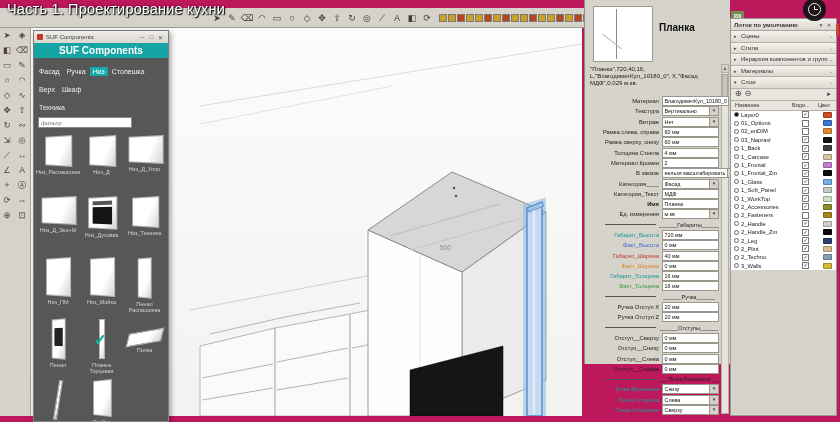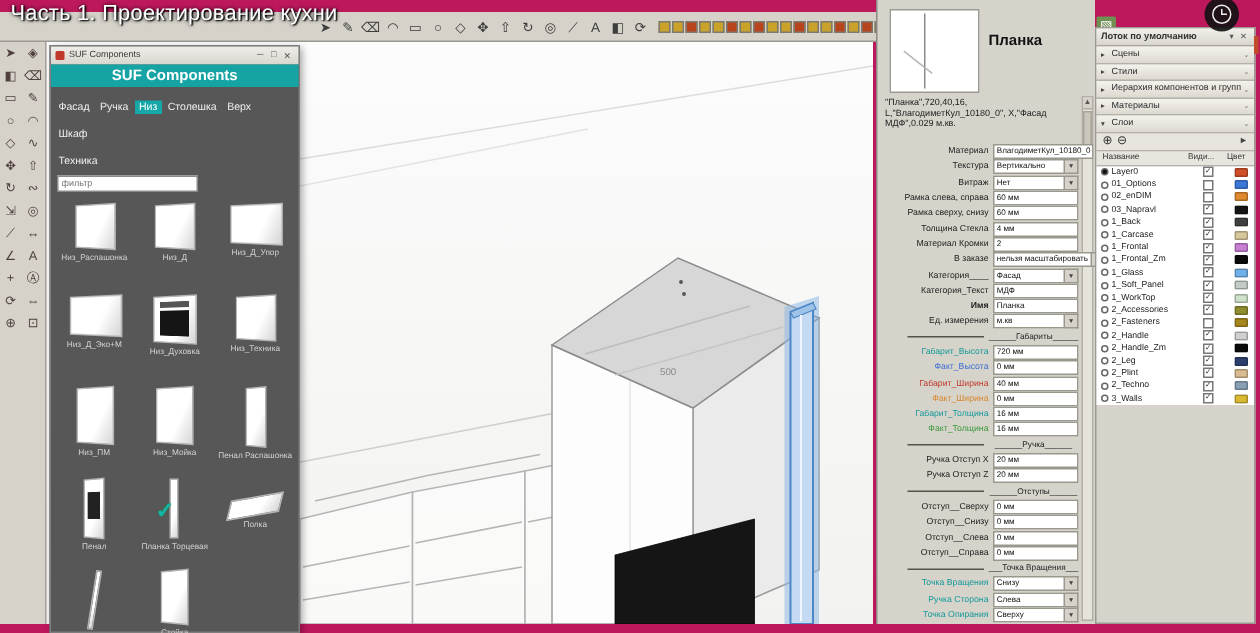--- a/index.html
+++ b/index.html
@@ -24,21 +24,21 @@
   .tb-seg:after{content:"";position:absolute;left:3px;top:3px;width:14px;height:1px;background:#8a8a80;}
   .tb-right{display:flex;margin-left:6px;}
   .tb-cicon{width:13px;height:13px;font-size:9px;line-height:13px;text-align:center;color:#fff;margin-right:1px;border-radius:1px;}
   
   .palette{position:absolute;left:0;top:28px;width:30px;height:388px;background:#d6d2ca;border-right:1px solid #a8a49c;
            display:grid;grid-template-columns:15px 15px;align-content:start;z-index:2;}
   .p-tool{width:14px;height:14px;font-size:8.5px;line-height:14px;text-align:center;color:#50413e;margin:0 0 1px 0;}
   
   .viewport{position:absolute;left:30px;top:28px;width:552px;height:388px;background:linear-gradient(#fcfcfc,#f2f2f0);}
   
-  .suf{position:absolute;left:33px;top:30px;width:167px;height:392px;background:#575757;border:1px solid #7e7e7e;
+  .suf{position:absolute;left:33px;top:30px;width:136px;height:392px;background:#575757;border:1px solid #7e7e7e;
        box-sizing:border-box;z-index:10;box-shadow:2px 2px 5px rgba(0,0,0,.35);}
   .suf-titlebar{height:12px;background:linear-gradient(#efede8,#d9d6cf);display:flex;align-items:center;padding:0 3px;}
   .suf-appicon{width:6px;height:6px;background:#c0392b;border-radius:1px;margin-right:3px;}
   .suf-titletext{font-size:6px;color:#3a3a3a;flex:1;}
   .suf-ctl{font-size:6px;color:#555;width:9px;text-align:center;}
   .suf-header{height:15px;background:#16a3a3;color:#fff;font-size:10px;font-weight:bold;text-align:center;line-height:15px;}
   .suf-tabs{padding:2px 2px 0 2px;}
   .suf-tab{display:inline-block;font-size:7px;color:#efefef;padding:1px 3px;margin:0 1px 1px 0;cursor:default;}
   .suf-tab.active{background:#16a8a8;color:#fff;}
   .suf-filter{display:block;width:88px;height:9px;font-size:6px;border:1px solid #8a8a8a;margin:3px 0 3px 4px;
@@ -55,21 +55,21 @@
   .t-narrow{width:15px;height:40px;transform:perspective(90px) rotateY(-22deg);}
   .t-narrowdark{width:15px;height:40px;position:relative;transform:perspective(90px) rotateY(-22deg);}
   .t-narrowdark:after{content:"";position:absolute;left:2px;top:8px;right:2px;height:18px;background:#222;}
   .t-plank{width:6px;height:40px;}
   .t-shelf{width:36px;height:13px;transform:rotate(-10deg) skewX(-24deg);margin-top:12px;}
   .t-profile{width:4px;height:40px;transform:rotate(9deg);}
   .t-panel{width:20px;height:36px;transform:perspective(70px) rotateY(-22deg);}
   .suf-check{position:absolute;left:14px;top:16px;font-size:15px;font-weight:bold;color:#17b3a6;text-shadow:0 0 1px #083;}
   .suf-label{margin-top:3px;font-size:5.5px;line-height:1.15;color:#d2d2d2;text-align:center;max-width:52px;}
   
-  .opts{position:absolute;left:584px;top:0;width:146px;height:416px;background:#d6d3cb;border-left:1px solid #8a8a84;box-sizing:border-box;}
+  .opts{position:absolute;left:584px;top:0;width:146px;height:364px;background:#d6d3cb;border-left:1px solid #8a8a84;box-sizing:border-box;}
   .opt-thumb{position:absolute;left:8px;top:6px;width:58px;height:54px;background:#fff;border:1px solid #9a9a94;}
   .opt-thumb:before{content:"";position:absolute;left:22px;top:2px;width:1px;height:50px;background:#8a8a8a;}
   .opt-thumb:after{content:"";position:absolute;left:6px;top:34px;width:24px;height:1px;background:#b5b5b5;transform:rotate(38deg);}
   .opt-title{position:absolute;left:74px;top:22px;font-size:10px;font-weight:bold;color:#111;}
   .opt-desc{position:absolute;left:5px;top:66px;width:116px;font-size:6px;line-height:1.2;color:#1c1c1c;white-space:pre-line;}
   .opt-scroll{position:absolute;left:136px;top:64px;width:8px;height:350px;background:#e6e3da;border:1px solid #b2aea4;box-sizing:border-box;}
   .opt-scroll .up{display:block;font-size:5px;text-align:center;color:#555;height:7px;line-height:7px;background:#d6d2ca;border-bottom:1px solid #b2aea4;}
   .opt-scroll .thumb-v{display:block;height:26px;background:#cac6bb;border:1px solid #a8a49a;margin:1px 0;}
   .opt-rows{position:absolute;left:4px;top:96px;width:130px;}
   .orow{display:flex;align-items:center;height:10.3px;}

